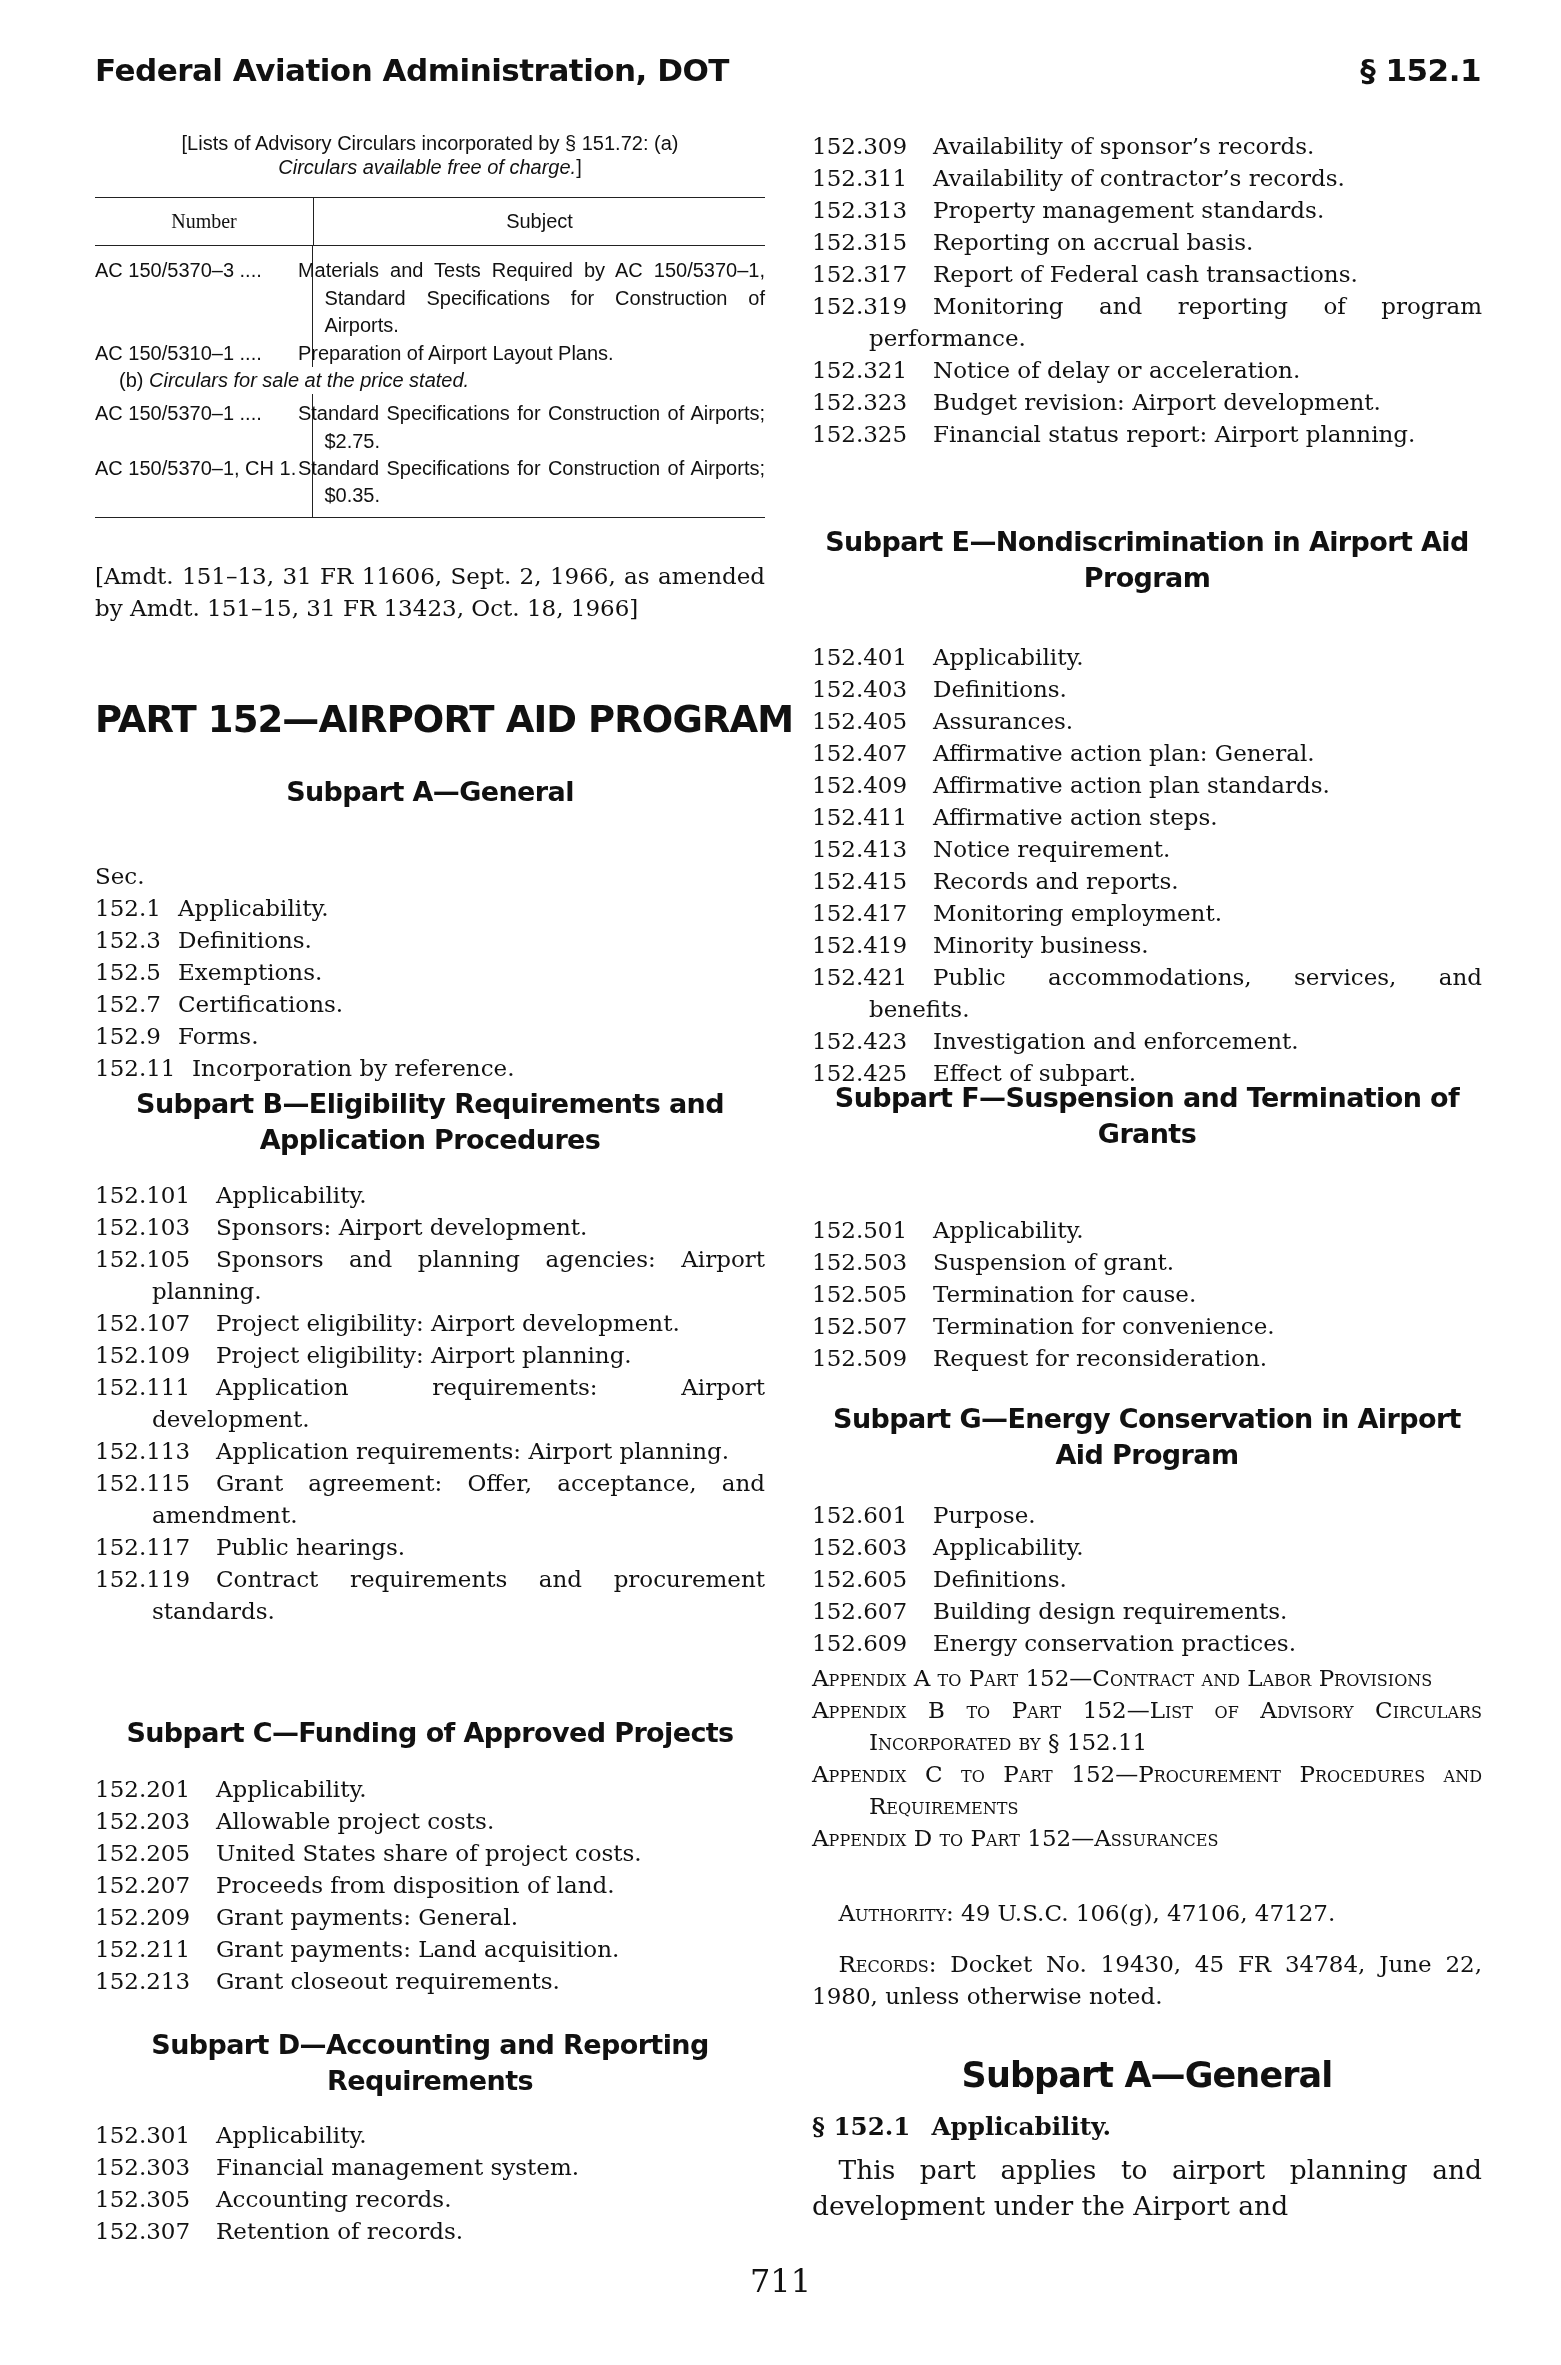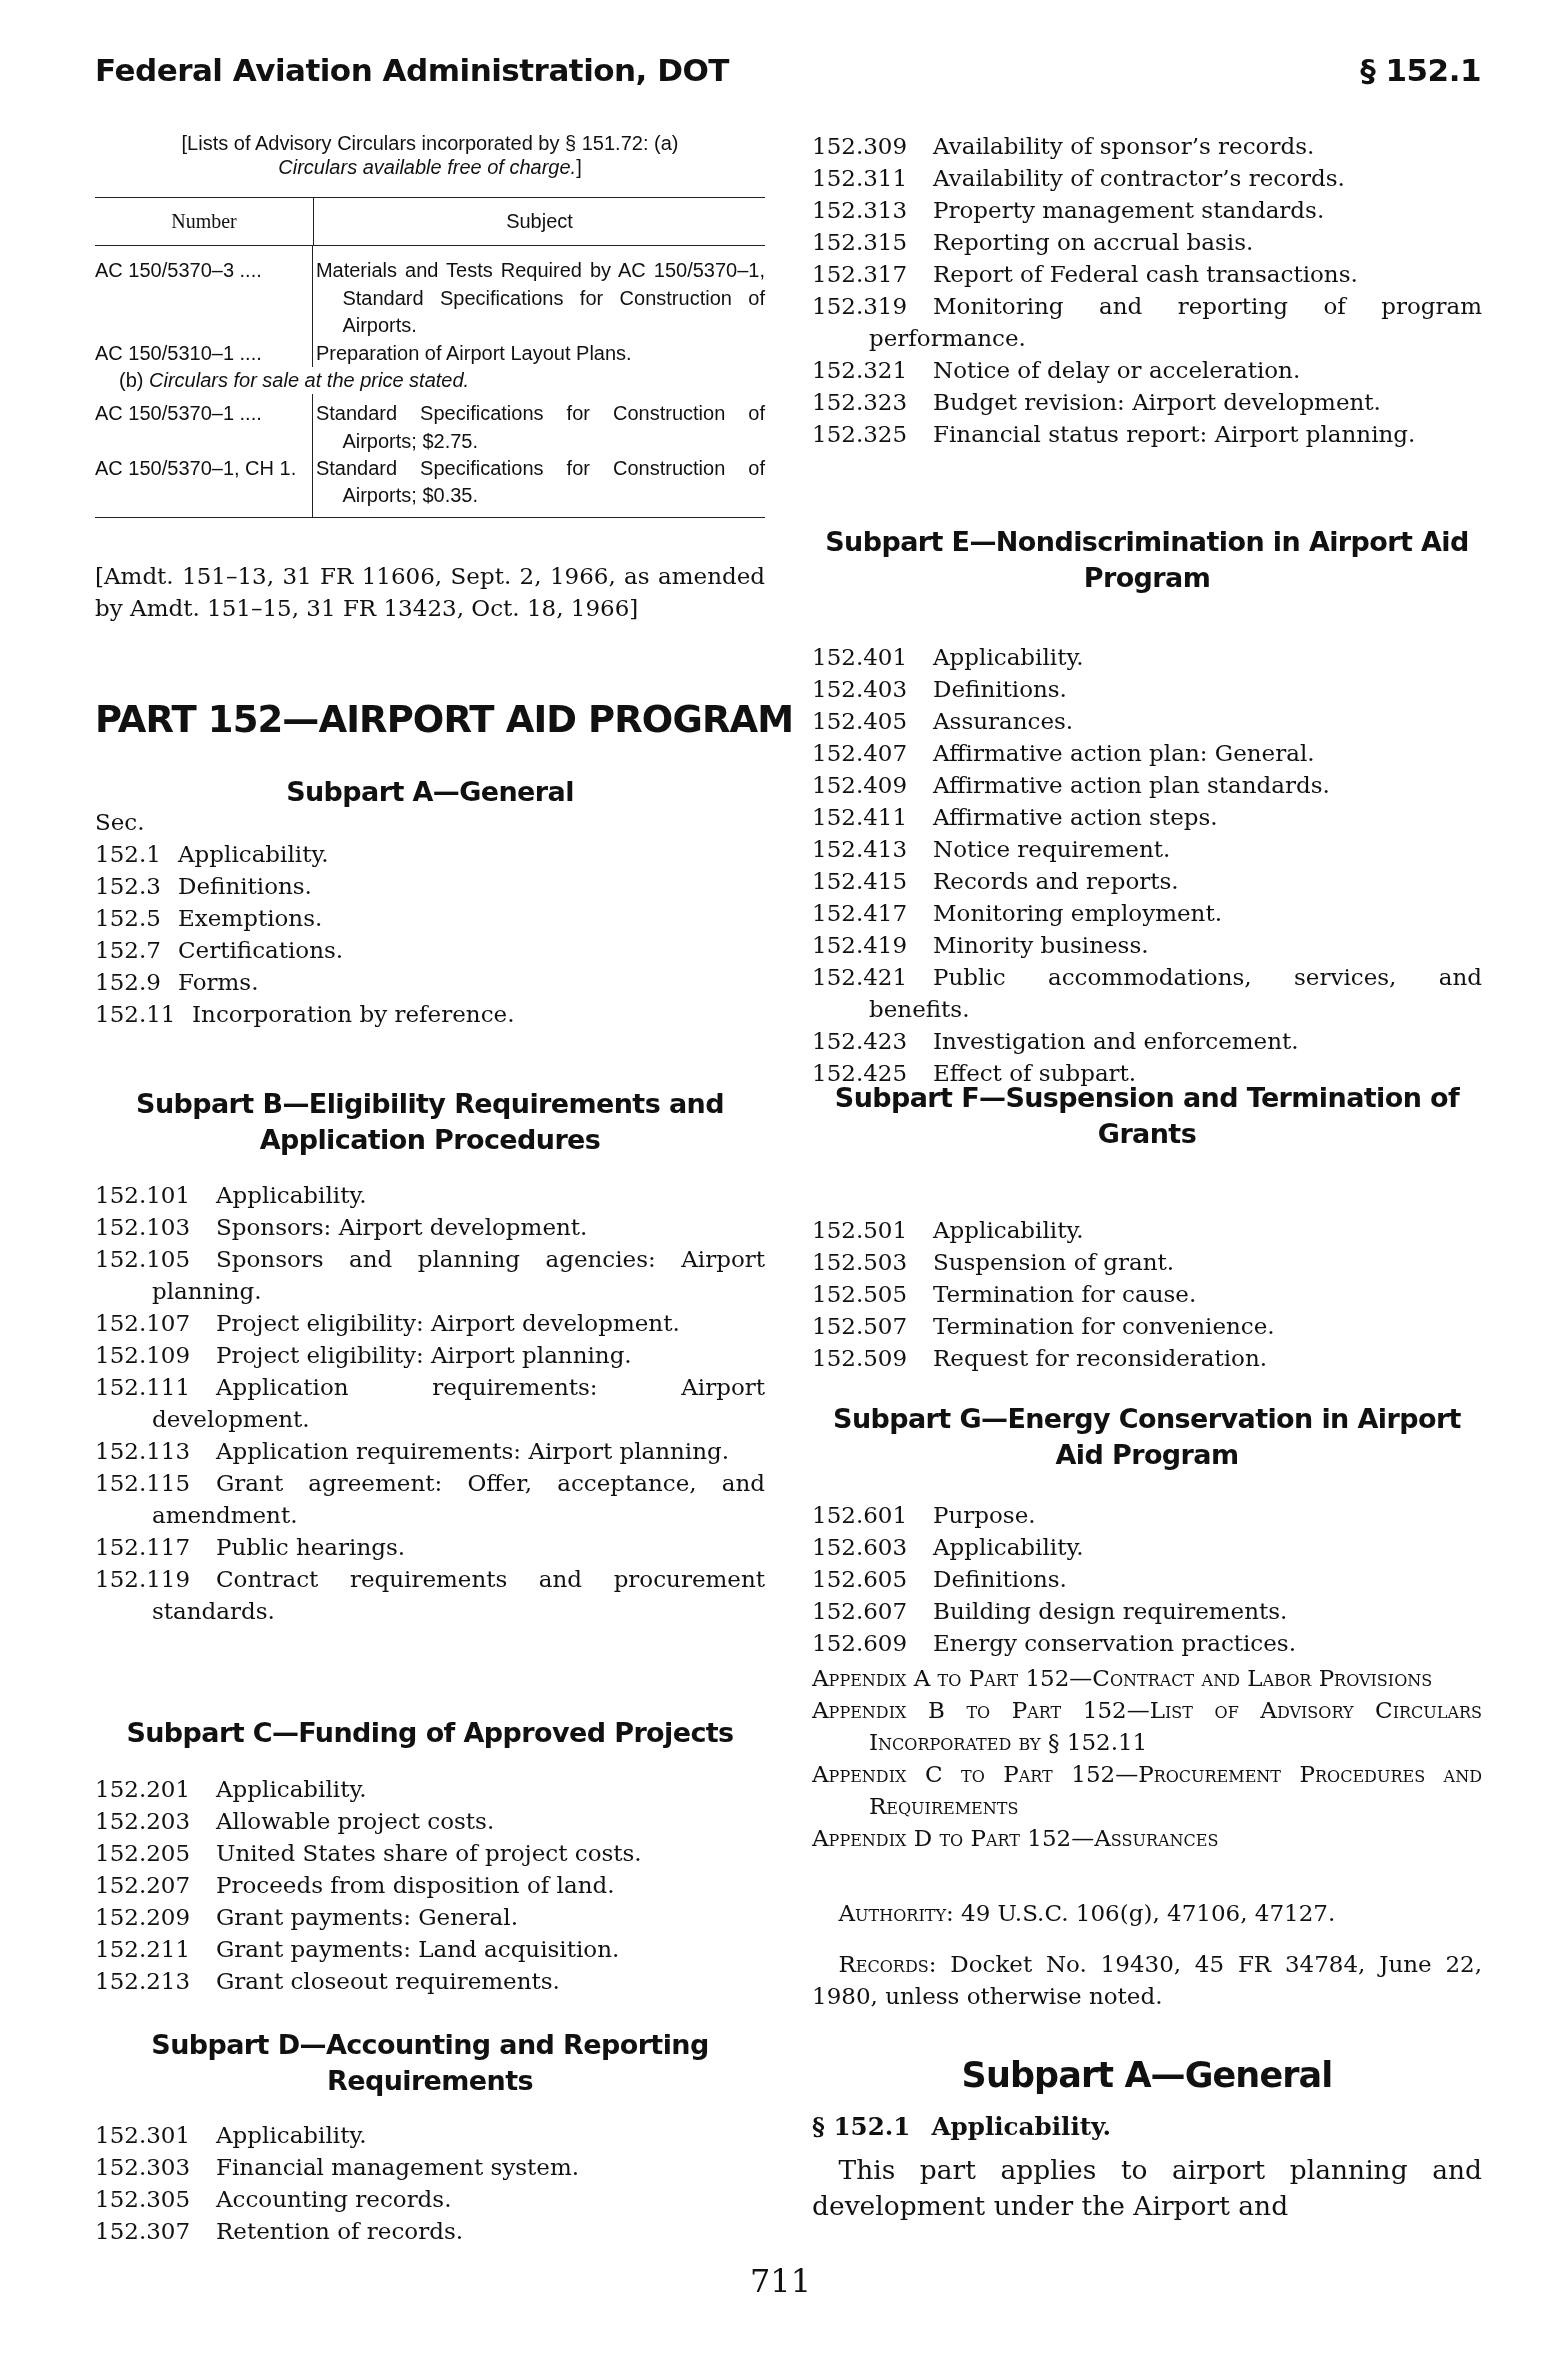--- a/index.html
+++ b/index.html
@@ -12,21 +12,21 @@
   .col-right { left: 812px; width: 670px; }
 
   
   .tbl-caption { position: absolute; top: 131px; left: 0; width: 670px; text-align: center; font-family: "Liberation Sans", sans-serif; font-size: 20px; line-height: 24px; }
   .tbl-caption i { font-style: italic; }
   .tbl { position: absolute; top: 197px; left: 0; width: 670px; font-family: "Liberation Sans", sans-serif; font-size: 20px; line-height: 27.4px; }
   .tbl-rule { border-top: 1.4px solid #222; width: 670px; }
   .tbl-head { display: flex; height: 47px; align-items: center; }
   .tbl-head .c1 { width: 218px; text-align: center; border-right: 1.4px solid #222; height: 47px; line-height: 47px; font-family: Liberation Serif, serif; }
   .tbl-head .c2 { flex: 1; text-align: center; }
-  .tbl-row { display: flex; gap: 18px; }
+  .tbl-row { display: flex; }
   .tbl-row .c1 { width: 218px; border-right: 1.4px solid #222; box-sizing: border-box; padding-right: 5.7px; }
   .tbl-row .c2 { flex: 1; padding-left: 11.4px; text-align: justify; }
   .hang { padding-left: 26.5px; text-indent: -26.5px; }
   .sub-note { padding-left: 24px; height: 27.4px; }
   .sub-note i { font-style: italic; }
 
   .amdt { position: absolute; top: 560px; left: 0; width: 670px; font-size: 23px; line-height: 32px; text-align: justify; }
 
   .part-title { position: absolute; top: 698px; left: 0; width: 670px; font-family: "DejaVu Sans", sans-serif; font-weight: bold; font-size: 37px; letter-spacing: -0.9px; white-space: nowrap; }
   .subpart { position: absolute; left: 0; width: 670px; text-align: center; font-family: "DejaVu Sans", sans-serif; font-weight: bold; font-size: 27px; line-height: 36px; letter-spacing: -0.6px; }
@@ -92,21 +92,21 @@
       </div>
     <div class="tbl-rule"></div>
   </div>
 
   <div class="amdt">[Amdt. 151–13, 31 FR 11606, Sept. 2, 1966, as amended by Amdt. 151–15, 31 FR 13423, Oct. 18, 1966]</div>
 
   <div class="part-title">PART 152—AIRPORT AID PROGRAM</div>
 
   <div class="subpart" style="top:774px;">Subpart A—General</div>
 
-  <div class="toc" style="top:806px;">
+  <div class="toc" style="top:860px;">
     <div>Sec.</div>
     <div class="toc-item">
         <span class="num">152.1</span>
         <span class="txt">Applicability.</span>
       </div>
     <div class="toc-item">
         <span class="num">152.3</span>
         <span class="txt">Definitions.</span>
       </div>
     <div class="toc-item">

